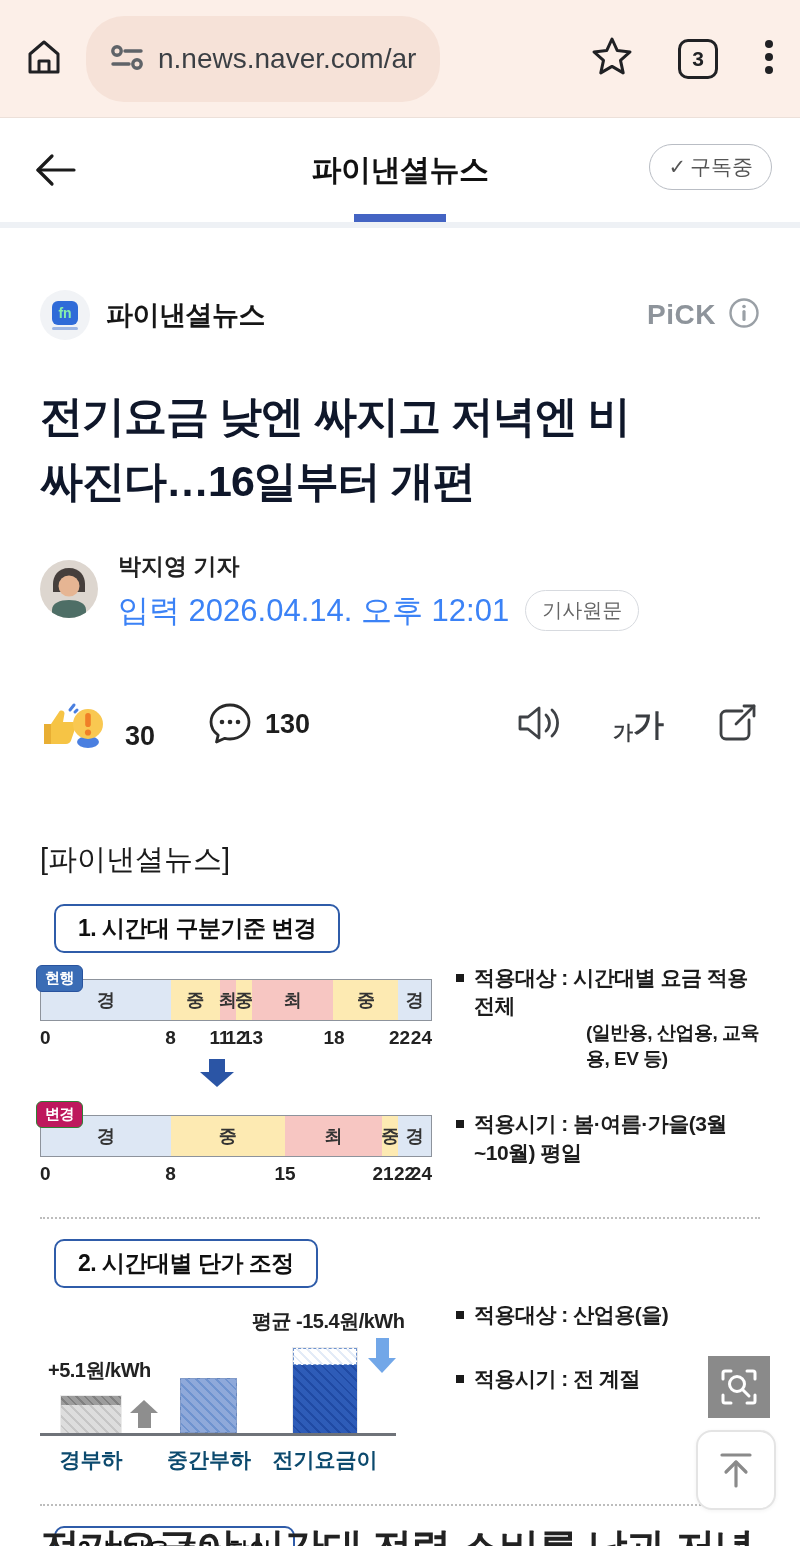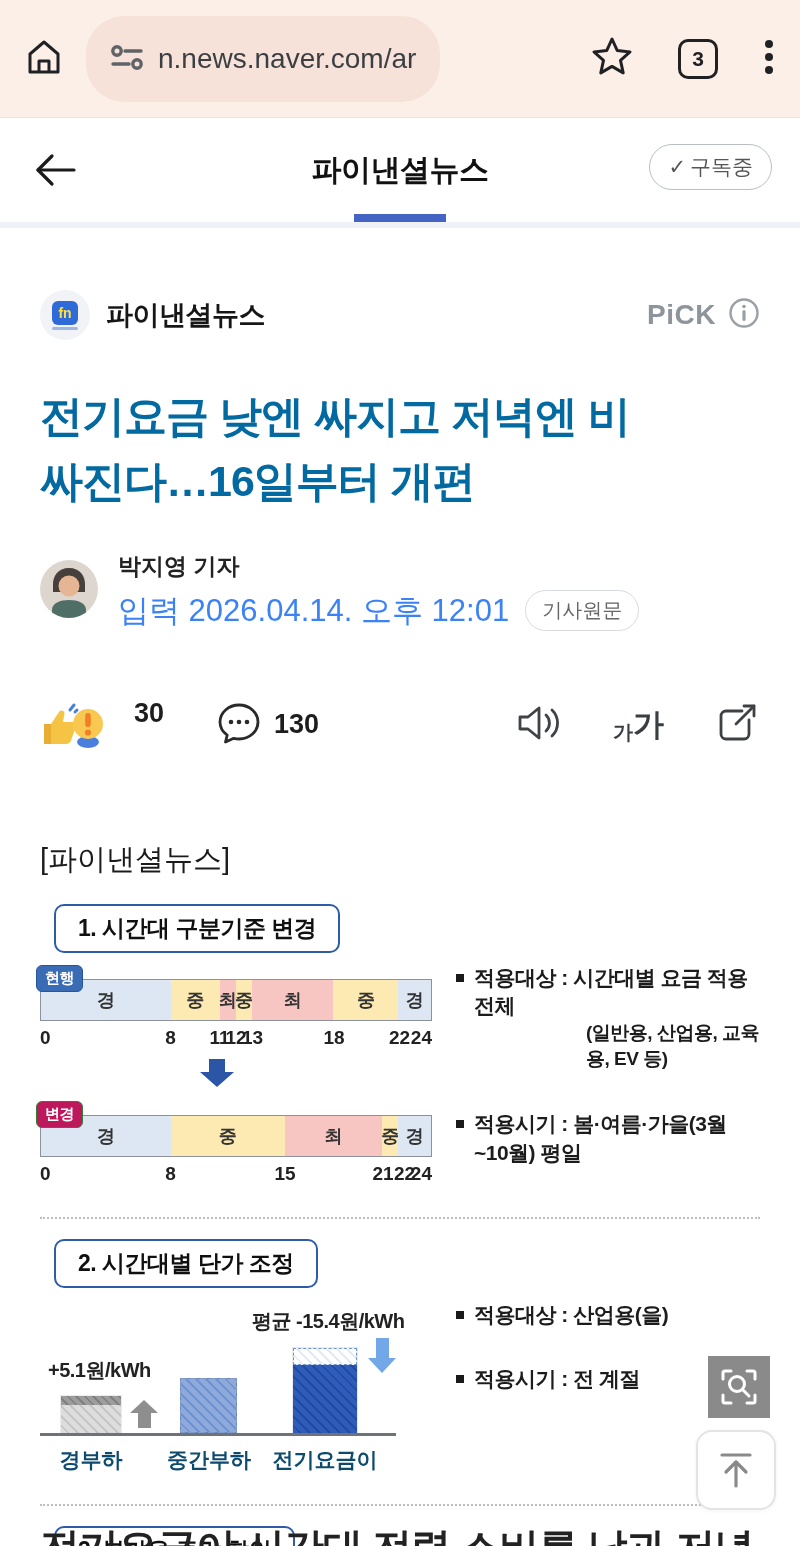--- a/index.html
+++ b/index.html
@@ -19,38 +19,38 @@
   .back-btn { position:absolute; left:32px; top:30px; }
   .site-title { font-size:30px; font-weight:800; color:#111; letter-spacing:-0.5px; }
   .subscribe-btn { position:absolute; right:28px; top:26px; display:flex; align-items:center; gap:4px; border:1.8px solid #b9bdc4; border-radius:999px; padding:8px 18px; color:#555; font-size:21px; background:#fff; }
   .tab-indicator { position:absolute; bottom:0; left:50%; transform:translateX(-50%); width:92px; height:8px; background:#4464c3; }
   .header-strip { height:6px; background:#eef1f5; }
 
   
   .article { padding:0 40px; }
   .pub-row { margin-top:62px; display:flex; align-items:center; }
   .pub-logo { width:50px; height:50px; border-radius:50%; background:#f1f3f6; display:flex; flex-direction:column; align-items:center; justify-content:center; gap:2px; }
-  .pub-logo .fn-sq { width:26px; height:24px; background:#2f6bd8; border-radius:6px; color:#fde047; font-size:14px; font-weight:800; display:flex; align-items:center; justify-content:center; }
+  .pub-logo .fn-sq { width:26px; height:24px; background:#2f6bd8; border-radius:6px; color:#86efac; font-size:14px; font-weight:800; display:flex; align-items:center; justify-content:center; }
   .pub-logo .fn-cap { width:26px; height:3px; background:#9fb7e4; border-radius:2px; }
   .pub-name { margin-left:16px; font-size:27px; font-weight:800; color:#161616; letter-spacing:-0.5px; }
   .pick-group { margin-left:auto; display:flex; align-items:center; gap:12px; }
   .pick-label { font-size:28px; font-weight:700; color:#8e949b; letter-spacing:0.5px; }
 
-  .headline { margin-top:44px; font-size:43px; font-weight:800; color:#0369a1; line-height:1.52; letter-spacing:-1px; }
+  .headline { margin-top:44px; font-size:43px; font-weight:800; color:#0f172a; line-height:1.52; letter-spacing:-1px; }
 
   .reporter-row { margin-top:36px; display:flex; align-items:center; gap:20px; }
   .rep-col { display:flex; flex-direction:column; gap:8px; }
   .rep-name { font-size:23px; font-weight:800; color:#222; }
   .rep-meta { display:flex; align-items:center; gap:16px; }
   .rep-date { font-size:31px; color:#3b82f6; }
   .origin-btn { border:1.6px solid #d7dadf; border-radius:999px; padding:6px 16px; font-size:20px; color:#666; background:#fff; }
 
   .action-bar { margin-top:66px; display:flex; align-items:center; }
   .count { font-size:27px; font-weight:800; color:#1d1d1d; }
-  .like-btn { display:flex; align-items:flex-start; gap:28px; }
+  .like-btn { display:flex; align-items:flex-end; gap:19px; }
   .comment-btn { display:flex; align-items:center; gap:12px; margin-left:52px; }
   .tools { margin-left:auto; display:flex; align-items:center; gap:50px; }
   .font-size-ctrl { display:flex; align-items:flex-end; color:#3a3d41; }
   .font-small { font-size:20px; font-weight:600; }
   .font-large { font-size:31px; font-weight:600; }
 
   .body-tag { margin-top:88px; font-size:29px; font-weight:500; color:#1b1b1b; }
 
   
   .infographic { margin-top:24px; }

